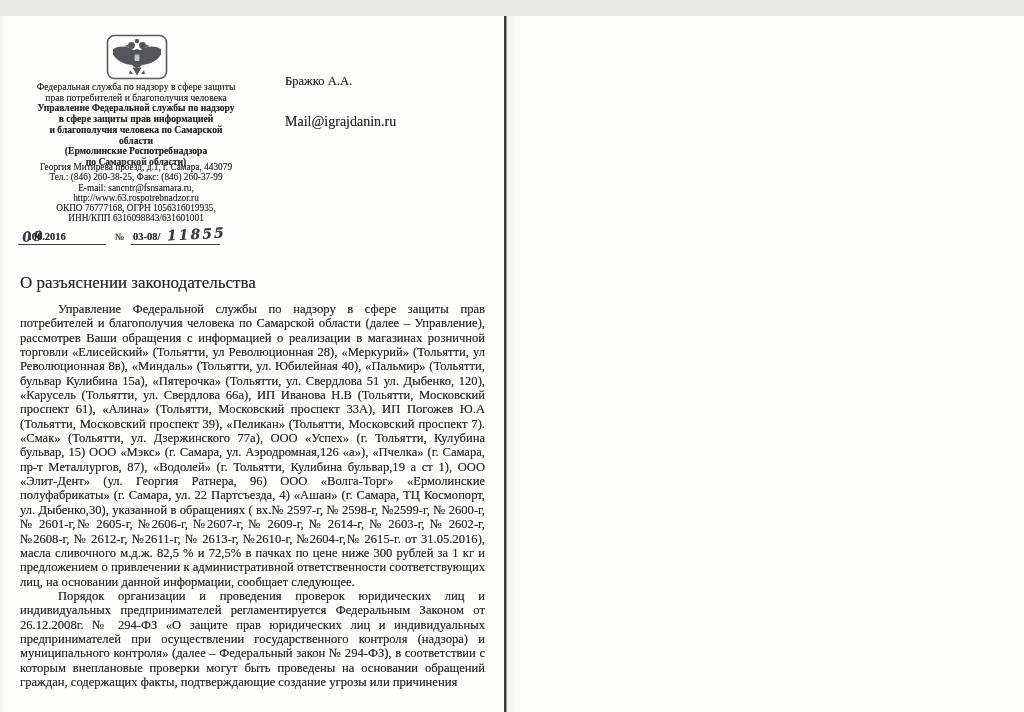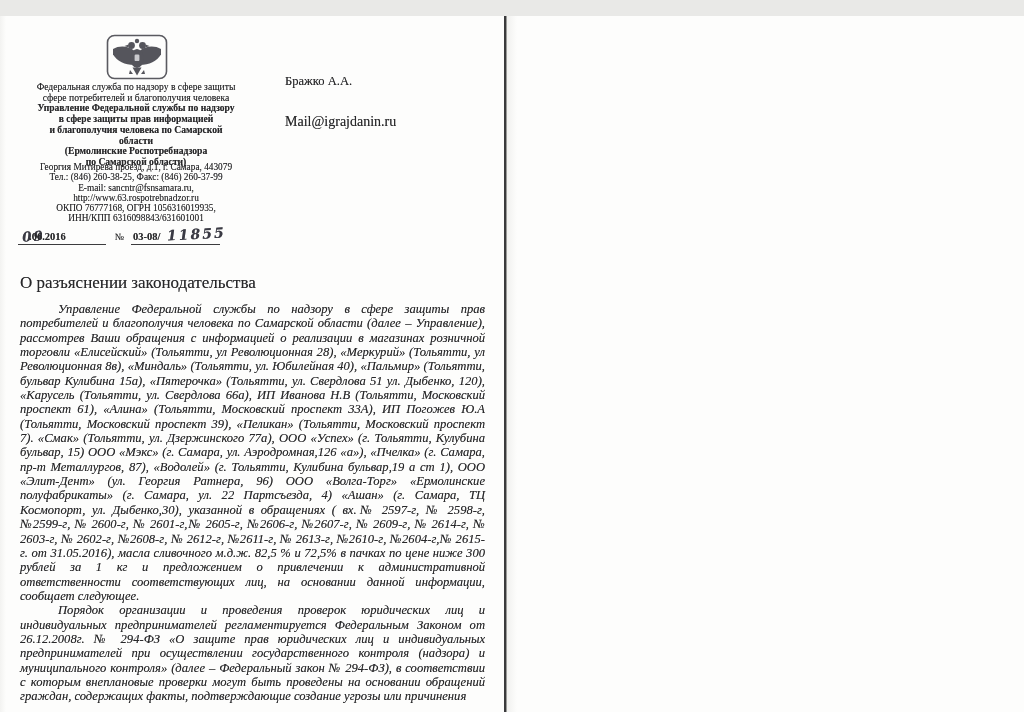--- a/index.html
+++ b/index.html
@@ -32,21 +32,21 @@
   .uline{position:absolute;border-bottom:1.2px solid #3c3c3e;height:1px;}
 
   
   #recipient-name{position:absolute;left:285px;top:58px;font-size:12.6px;}
   #recipient-email{position:absolute;left:285px;top:98px;font-size:14px;font-family:Liberation Serif, serif;}
 
   
   #subject{position:absolute;left:20px;top:257px;font-size:17px;}
   .body-text{position:absolute;text-align:justify;}
   #body1{left:20px;top:286px;width:465px;font-size:12.6px;line-height:14.35px;}
-  .para{text-indent:38px;font-style:italic;}
+  .para{text-indent:38px;}
 </style>
 </head>
 <body>
 
 <div id="scan">
 
   <div class="page" id="page1">
 
     <div id="emblem">
       <svg width="62" height="46" viewBox="0 0 62 46">
@@ -63,21 +63,21 @@
           <path d="M26.5,33.5 L35.5,33.5 L31,41.5 Z"></path>
           <path d="M24,36 L27,40 L23,40 Z"></path>
           <path d="M38,36 L35,40 L39,40 Z"></path>
         </g>
         <rect x="28.6" y="20.5" width="4.8" height="6.6" rx="1.2" fill="#c9c9cd"></rect>
       </svg>
     </div>
 
     <div id="org-block" class="txt">
       <div>Федеральная служба по надзору в сфере защиты</div>
-      <div>сфере потребителей и благополучия человека</div>
+      <div>прав потребителей и благополучия человека</div>
       <div class="b">Управление Федеральной службы по надзору</div>
       <div class="b">в сфере защиты прав информацией</div>
       <div class="b">и благополучия человека по Самарской</div>
       <div class="b">области</div>
       <div class="b">(Ермолинские Роспотребнадзора</div>
       <div class="b">по Самарской области)</div>
     </div>
 
     <div id="addr-block" class="txt">
       <div>Георгия Митирева проезд, д.1, г. Самара, 443079</div>

